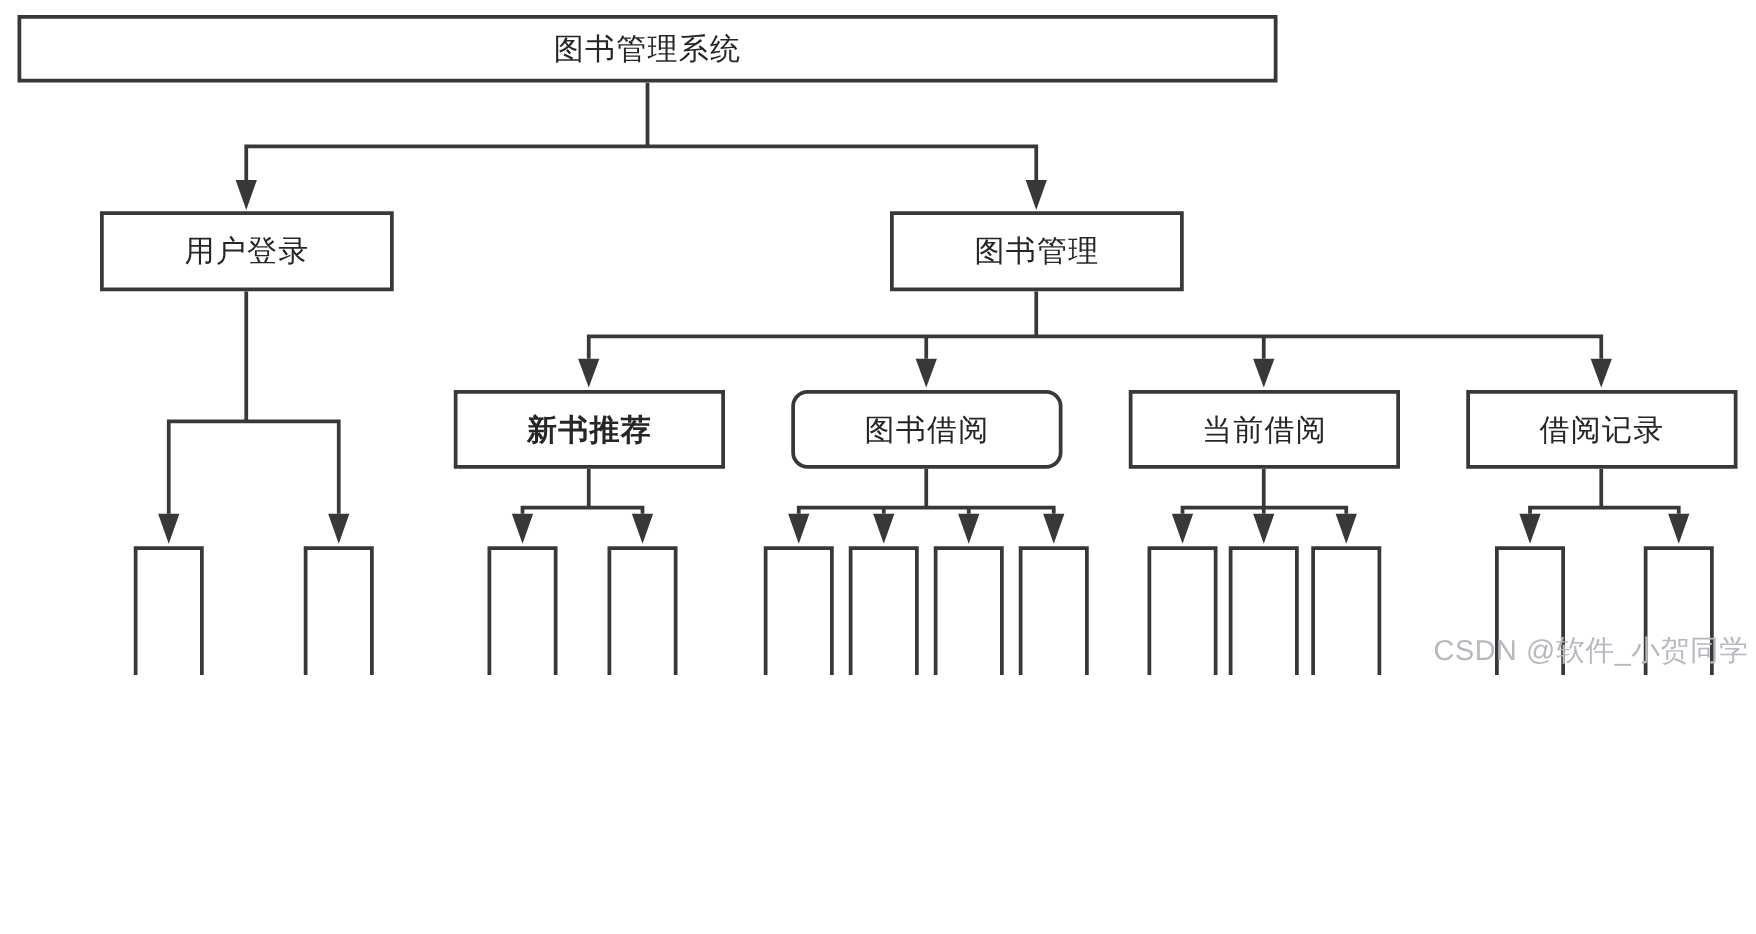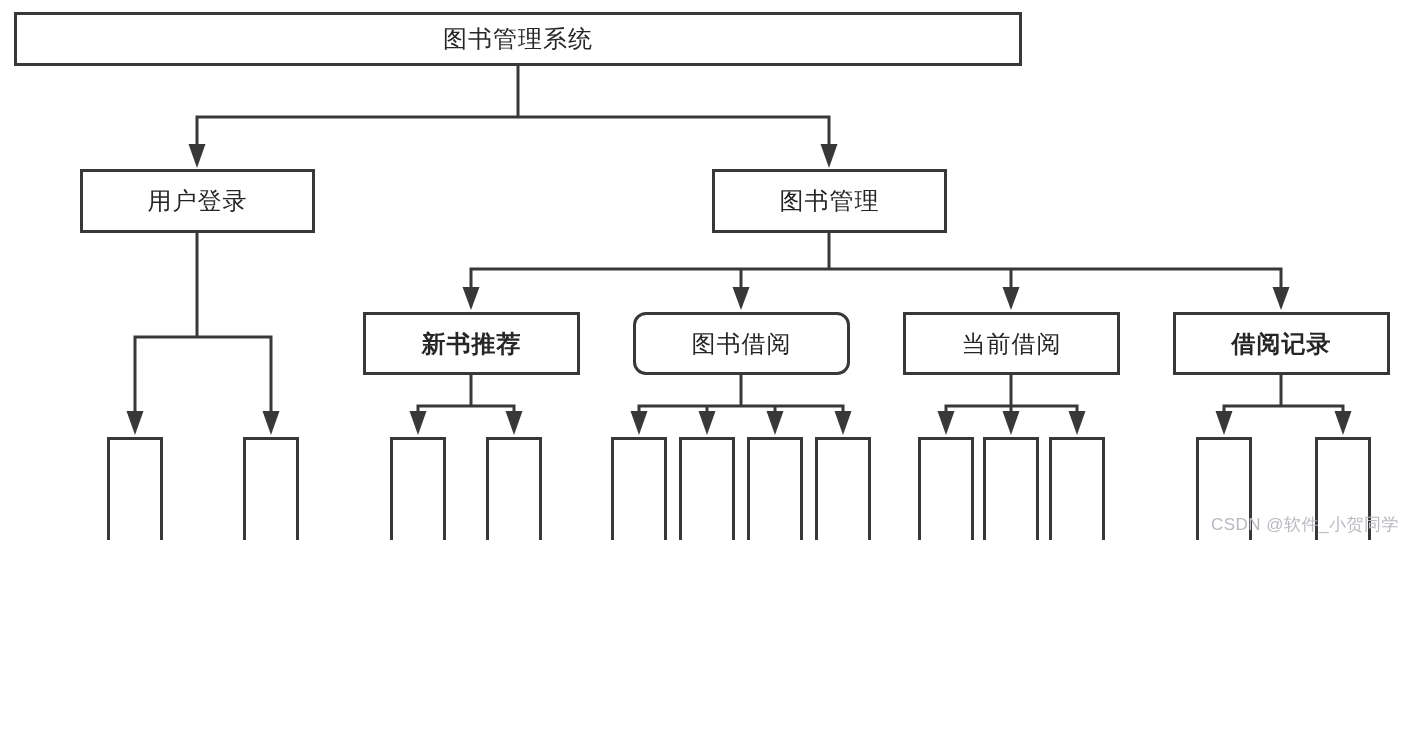--- a/index.html
+++ b/index.html
@@ -45,40 +45,40 @@
     white-space: nowrap;
   }
   
   .n-root  { left: 14px;   top: 12px;  width: 1008px; height: 54px; }
   .n-l2a   { left: 80px;   top: 169px; width: 235px;  height: 64px; }
   .n-l2b   { left: 712px;  top: 169px; width: 235px;  height: 64px; }
   .n-l3    { top: 312px; width: 217px; height: 63px; }
   .n-l3a   { left: 363px; font-weight: bold; }
   .n-l3b   { left: 633px; border-radius: 13px; }
   .n-l3c   { left: 903px; }
-  .n-l3d   { left: 1173px; font-weight: bold; }
+  .n-l3d   { left: 1173px; }
   .leaf    { top: 437px; width: 56px; height: 298px; }
   .lf1  { left: 107px;  }
   .lf2  { left: 243px;  }
   .lf3  { left: 390px;  }
   .lf4  { left: 486px;  }
   .lf5  { left: 611px;  }
   .lf6  { left: 679px;  }
   .lf7  { left: 747px;  }
   .lf8  { left: 815px;  }
   .lf9  { left: 918px;  }
   .lf10 { left: 983px;  }
   .lf11 { left: 1049px; }
   .lf12 { left: 1196px; }
   .lf13 { left: 1315px; }
   .watermark {
     position: absolute;
     right: 6px;
     bottom: 4px;
-    font-size: 17px;
+    font-size: 23px;
     letter-spacing: 0.5px;
     color: #b8b8c0;
     white-space: nowrap;
   }
 </style>
 </head>
 <body>
 
 <div class="canvas">
 

